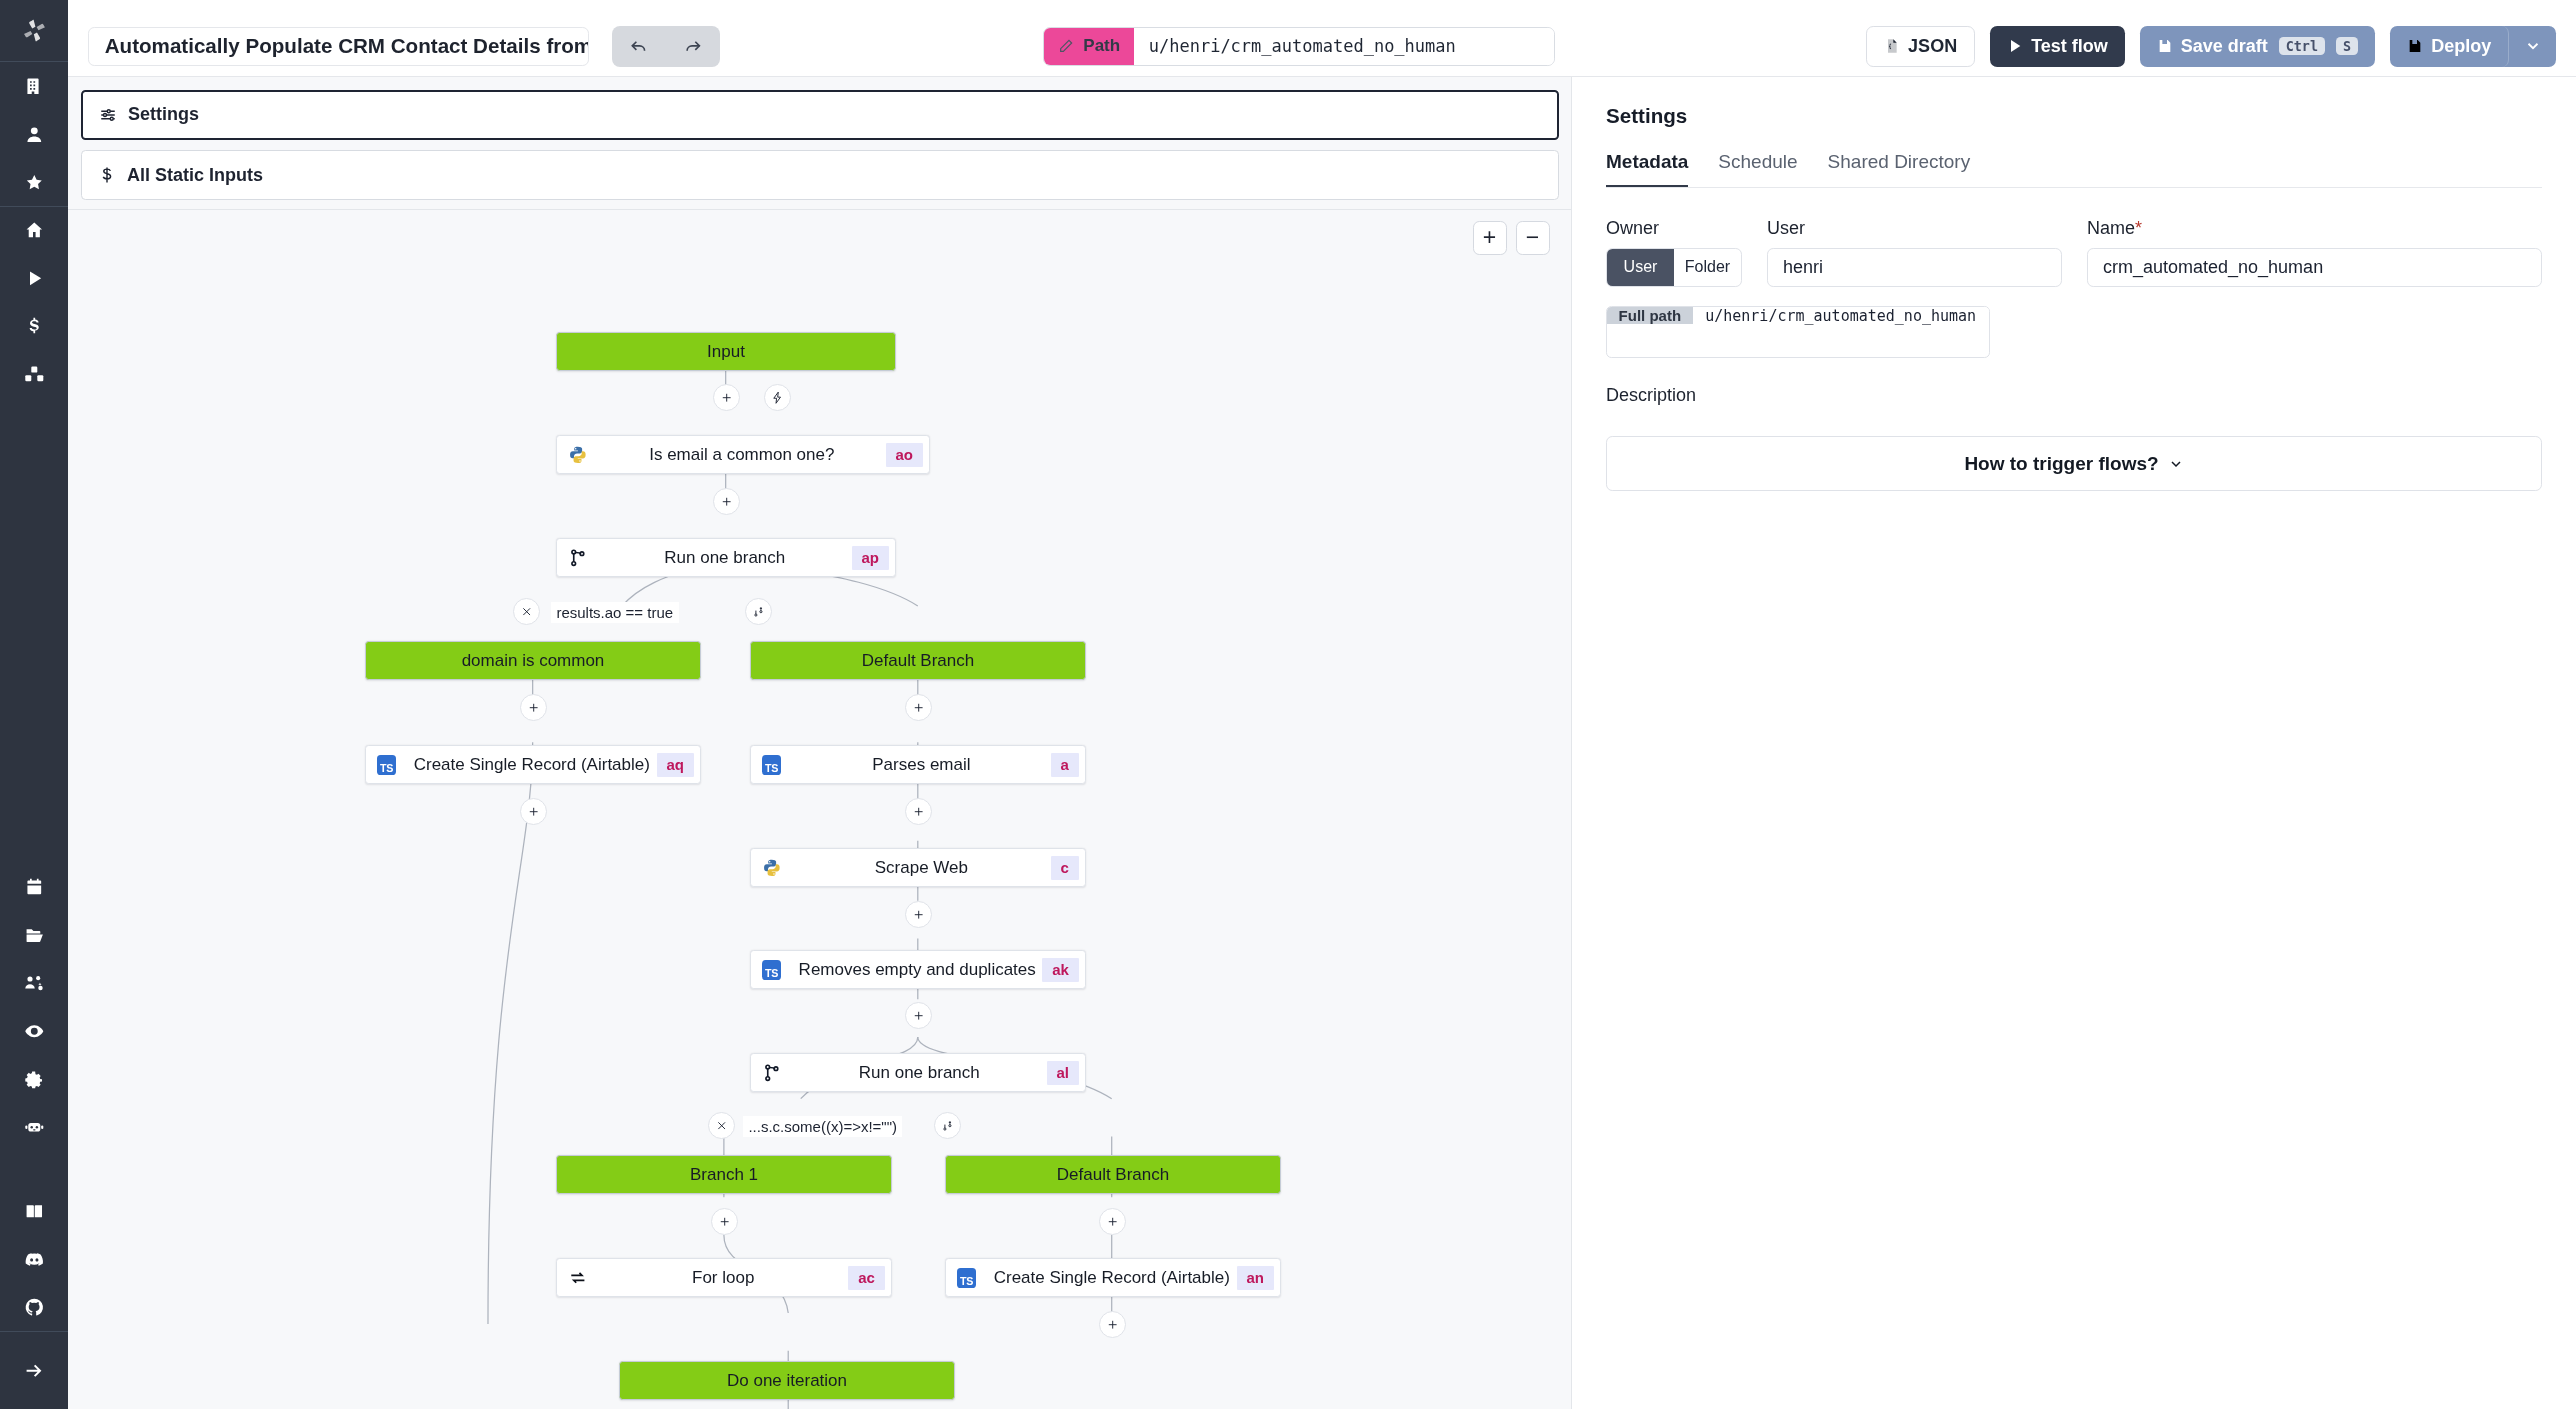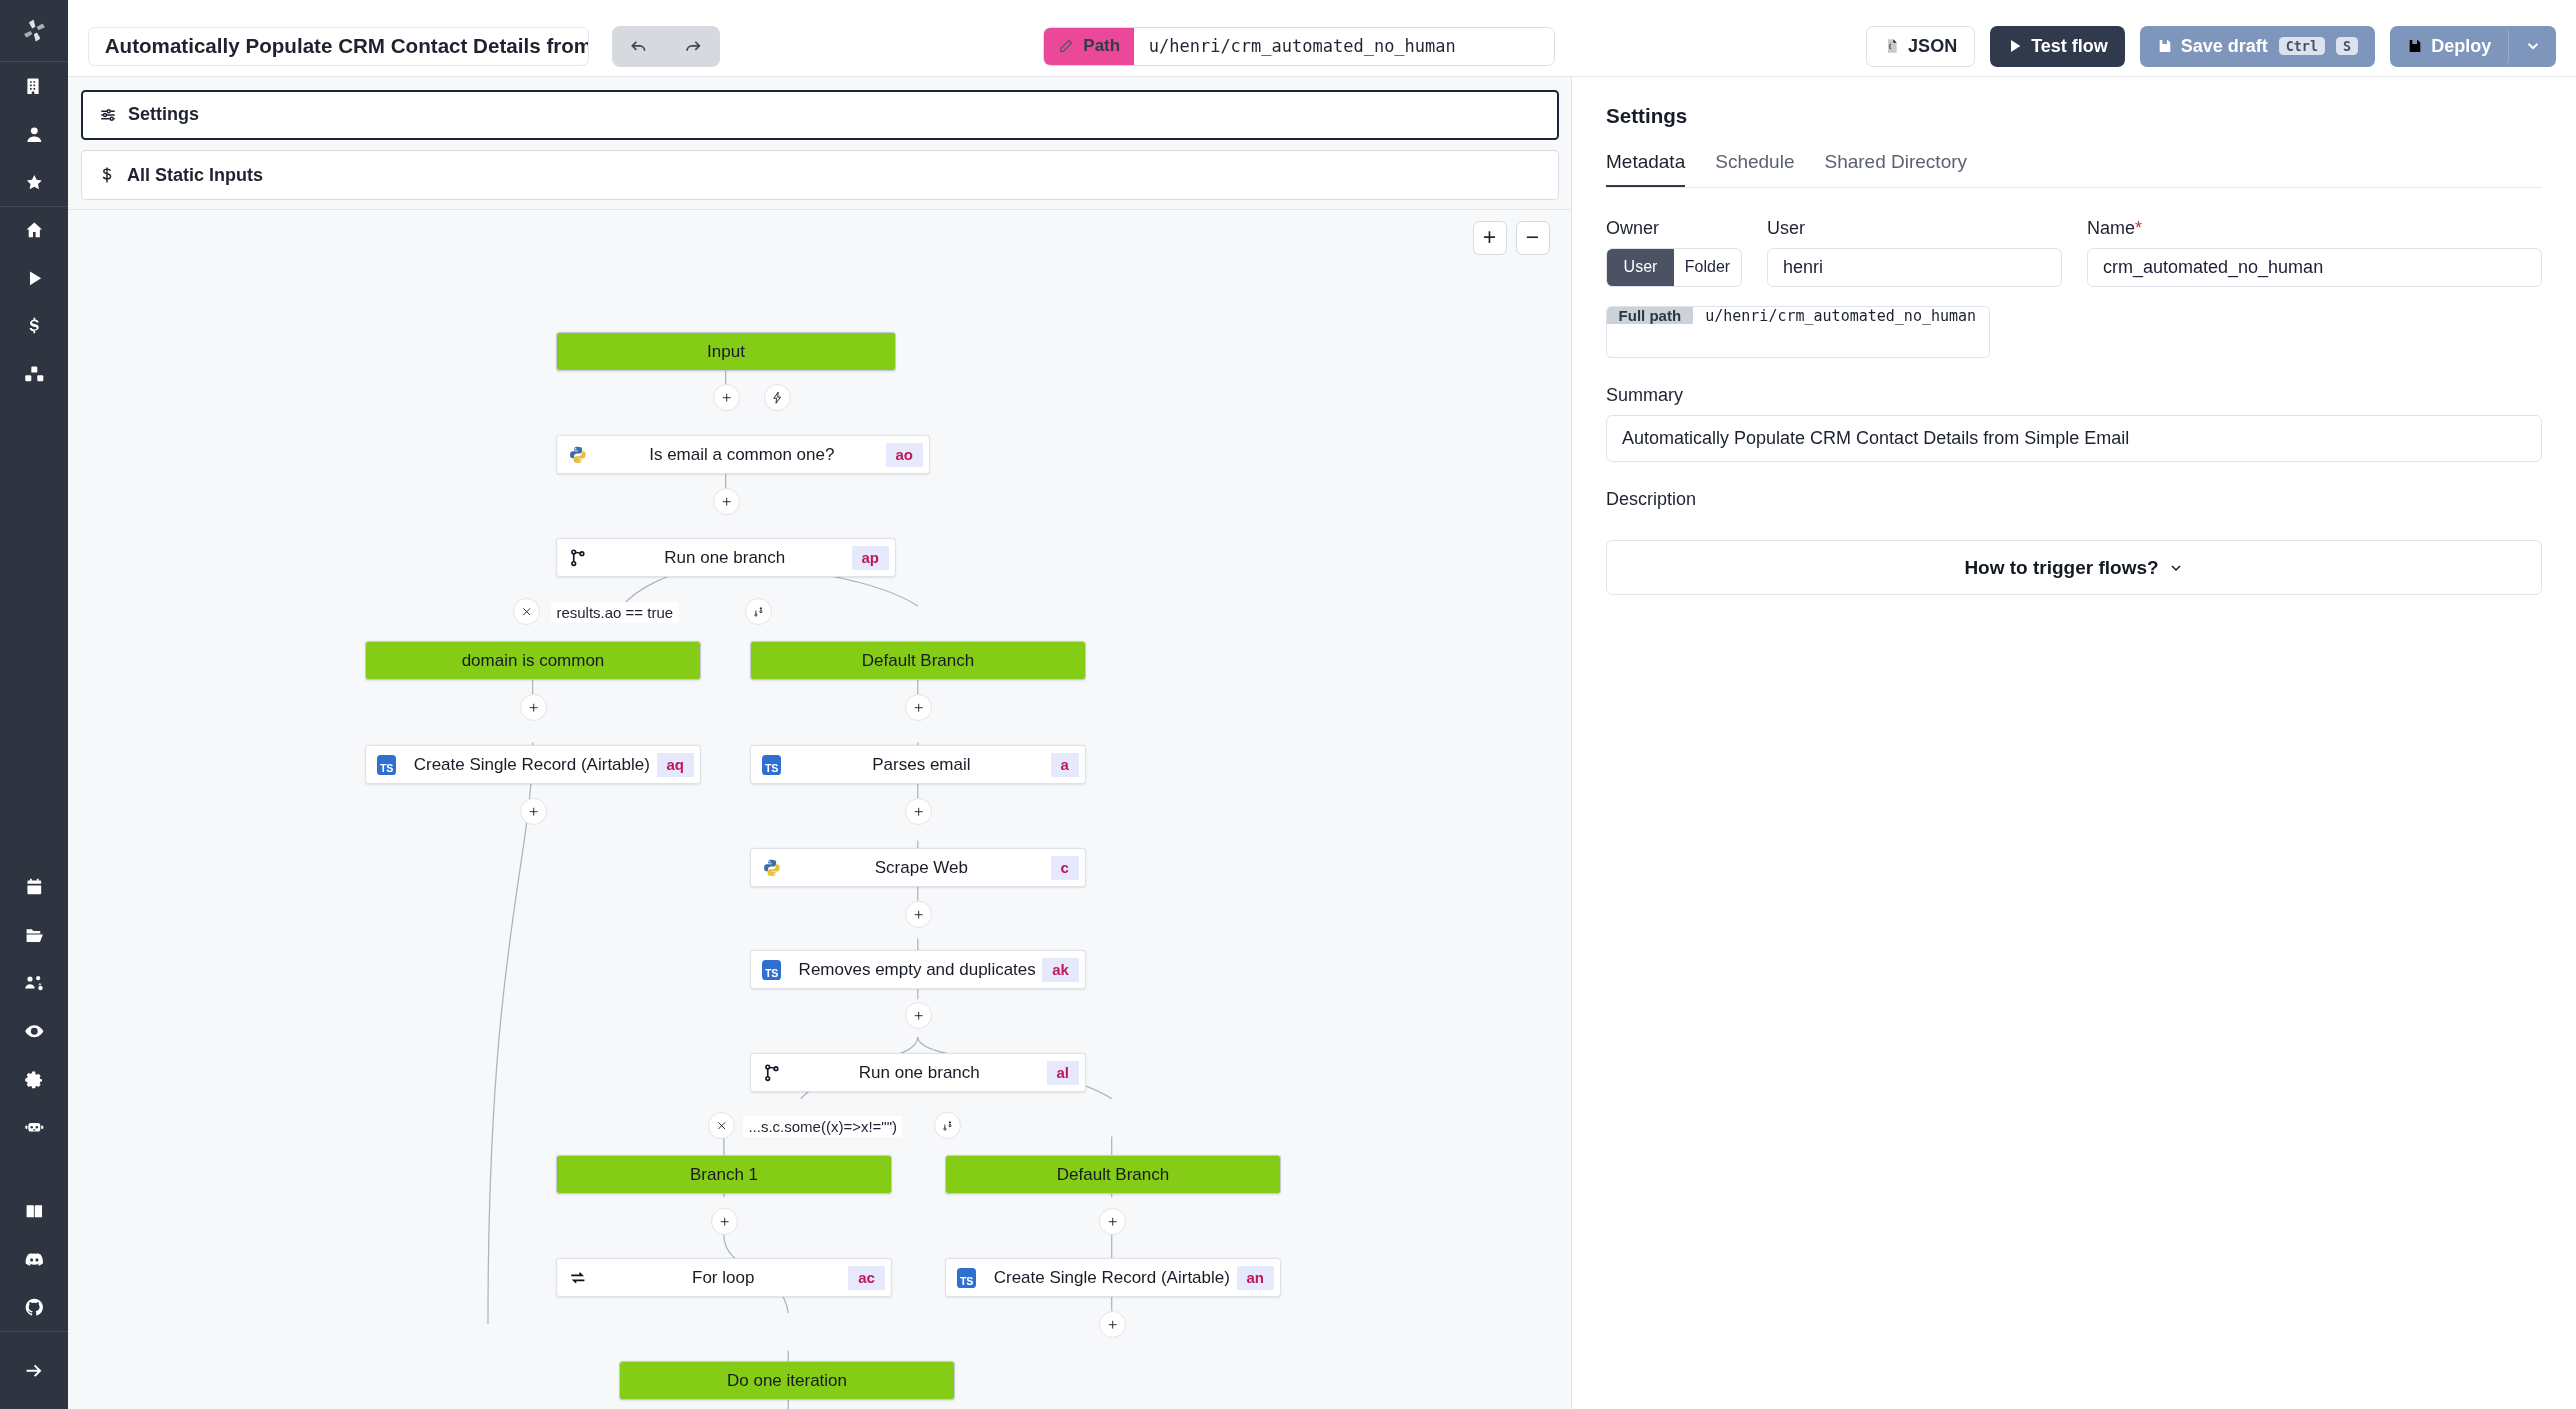--- a/index.html
+++ b/index.html
@@ -140,21 +140,21 @@
   .edge-label {
     position: absolute; background: #fff; font-size: 15px; color: #1c2230;
     padding: 1.8px 5.4px; white-space: nowrap; z-index: 2;
   }
 
   
   #settings { flex: 1 1 auto; background: #fff; padding: 27px 34px 0 34px; min-width: 0; }
   .s-title { font-size: 20.6px; font-weight: 700; color: #161c28; margin-bottom: 23px; }
   .tabs { display: flex; gap: 30px; border-bottom: 0.9px solid #e6e8ec; }
   .tab { font-size: 19px; color: #5a6270; padding-bottom: 11.6px; cursor: pointer; }
-  .tab.active { color: #1a202c; border-bottom: 2.7px solid #323a49; font-weight: 400; }
+  .tab.active { color: #1a202c; border-bottom: 2.7px solid #323a49; font-weight: 700; }
   .fields { display: flex; gap: 25px; margin-top: 30px; }
   .fl { font-size: 18px; color: #1c222e; margin-bottom: 9px; }
   .fl .req { color: #b5382c; }
   .seg { display: flex; border: 0.9px solid #dfe2e8; border-radius: 6.3px; overflow: hidden; height: 39px; width: 136px; }
   .seg div { flex: 1; display: flex; align-items: center; justify-content: center; font-size: 16px; cursor: pointer; color:#212838; }
   .seg div.on { background: #4a5263; color: #fff; font-weight: 400; }
   .inp {
     height: 39px; border: 0.9px solid #dfe2e8; border-radius: 6.3px; background: #fff;
     display: flex; align-items: center; padding: 0 15px; font-size: 18px; color: #1b2130;
   }
@@ -683,24 +683,20 @@
             </div>
             <div class="inp">crm_automated_no_human</div>
           </div>
         </div>
 
         <div class="fullpath">
           <div class="k">Full path</div>
           <div class="v">u/henri/crm_automated_no_human</div>
         </div>
 
-        <div class="block">
-          <div class="fl">Summary</div>
-          <div class="inp" style="height:47px">Automatically Populate CRM Contact Details from Simple Email</div>
-        </div>
 
         <div class="block">
           <div class="fl">Description</div>
         </div>
 
         <div class="trigger-box">
           <span>How to trigger flows?</span>
           <svg viewBox="0 0 24 24">
               <path d="M6 9l6 6 6-6"></path>
             </svg>

